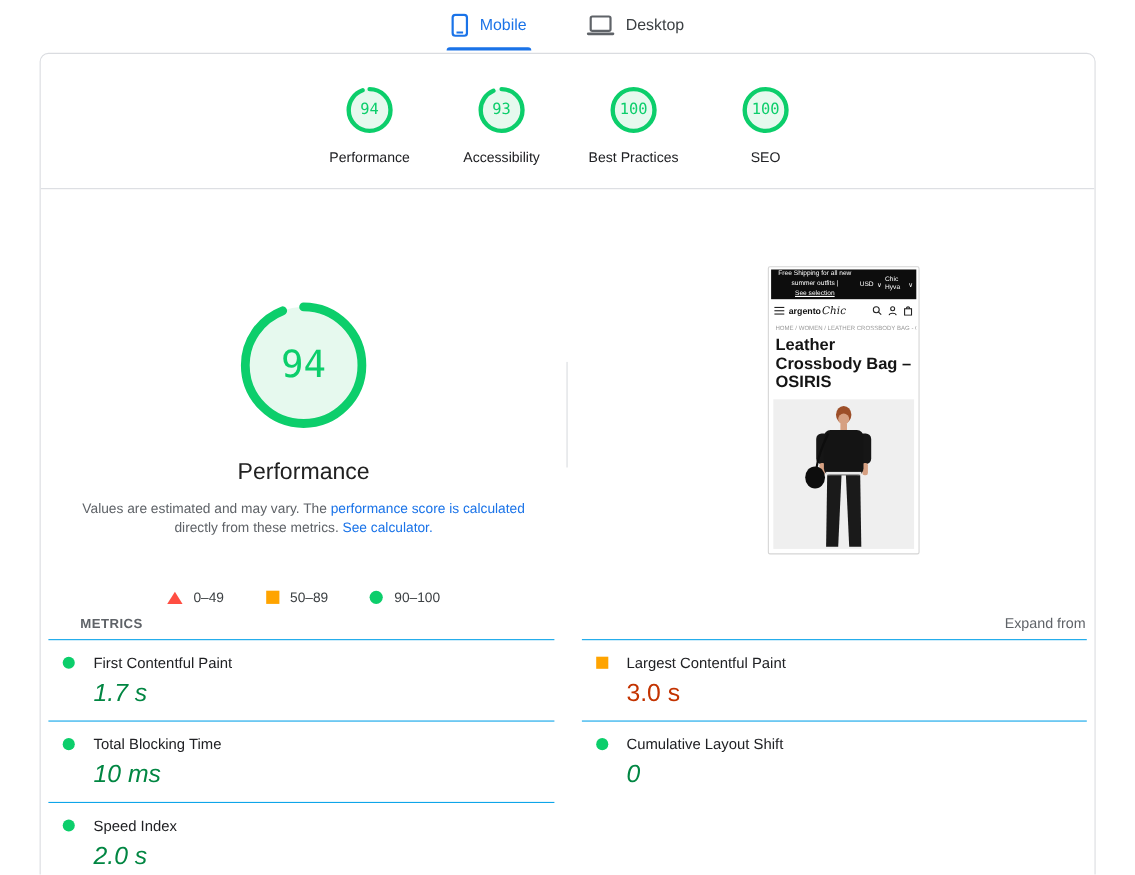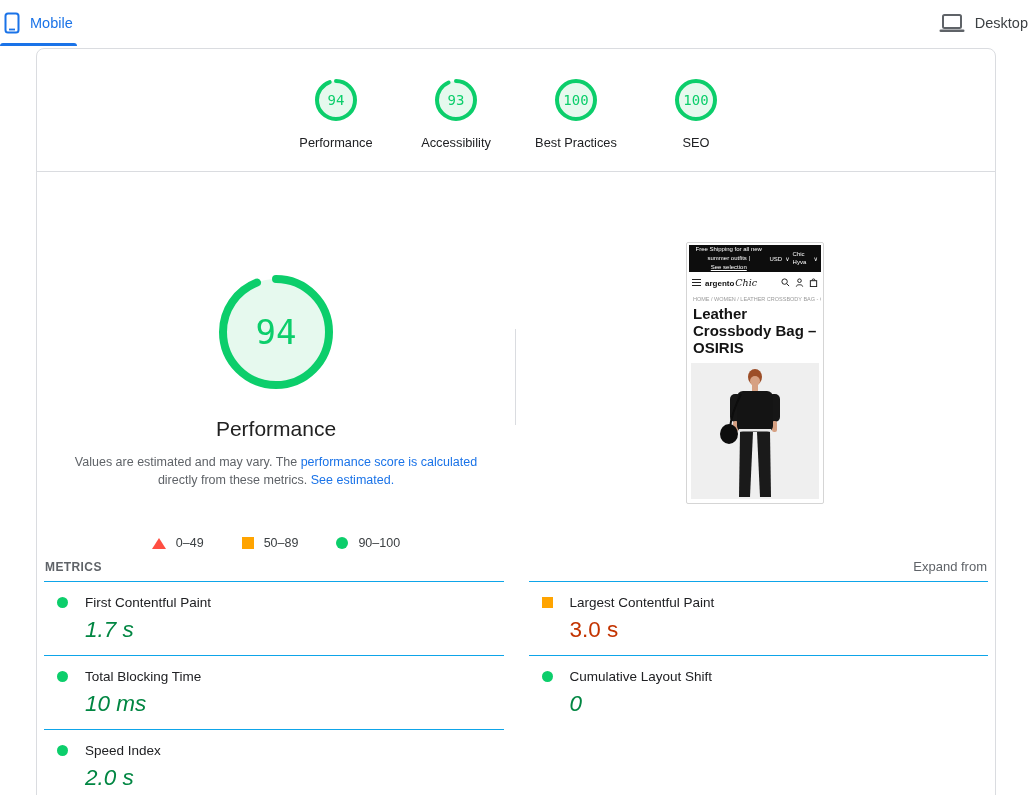--- a/index.html
+++ b/index.html
@@ -1,20 +1,20 @@
 <!DOCTYPE html>
 <html><head>
 <meta charset="utf-8">
 <style>
   * { box-sizing: border-box; margin: 0; padding: 0; }
   html, body { width: 1032px; height: 795px; overflow: hidden; background: #fff;
     font-family: "Liberation Sans", sans-serif; color: #202124; position: relative; }
 
   
-  .tabs { height: 46px; display: flex; justify-content: space-between; gap: 46px; padding-top: 8px; }
+  .tabs { height: 46px; display: flex; justify-content: center; gap: 46px; padding-top: 8px; }
   .tab { position: relative; display: flex; align-items: center; gap: 10px;
     font-size: 14.5px; font-weight: 500; padding: 4px 4px 12px; cursor: pointer; }
   .tab-active { color: #1a73e8; }
   .tab-active .underline { position: absolute; left: 0; right: 0; bottom: 0; height: 3px;
     background: #1a73e8; border-radius: 3px 3px 0 0; }
   .tab-inactive { color: #3c4043; }
 
   
   .card { position: absolute; left: 36px; right: 36px; top: 48px; bottom: -12px;
     border: 1px solid #dadce0; border-radius: 8px; background: #fff; overflow: hidden; }
@@ -42,42 +42,42 @@
     line-height: 1.45; color: #5f6368; }
   .perf-desc a { color: #1a73e8; text-decoration: none; cursor: pointer; }
   .legend { margin-top: 20px; display: flex; gap: 38px; align-items: center; }
   .legend-item { display: flex; align-items: center; gap: 10px; font-size: 12.5px; color: #3c4043; margin-top: 27px; }
   .shape-triangle { width: 0; height: 0; border-left: 7px solid transparent;
     border-right: 7px solid transparent; border-bottom: 11px solid #ff4e42; }
   .shape-square { width: 12px; height: 12px; background: #ffa400; }
   .shape-circle { width: 12px; height: 12px; border-radius: 50%; background: #0cce6b; }
 
   
-  .thumb { margin-top: 70px; position: relative; left: 0; width: 138px; background: #fff;
+  .thumb { margin-top: 70px; position: relative; left: 12px; width: 138px; background: #fff;
     border: 1px solid #d5d5d5; border-radius: 2px; padding: 2px; }
   .thumb-banner { background: #0d0d0d; color: #fff; display: flex; align-items: center;
     padding: 3px 2px; gap: 3px; height: 27px; }
   .thumb-banner .bl { flex: 1; text-align: center; font-size: 6px; line-height: 1.5; }
   .thumb-banner .bl .lnk { text-decoration: underline; }
   .thumb-banner .br { font-size: 6px; display: flex; align-items: center; gap: 3px; padding-right: 1px; }
   .thumb-banner .store { width: 18px; line-height: 1.2; }
   .thumb-header { display: flex; align-items: center; gap: 4px; padding: 5px 3px 4px; }
   .burger { display: flex; flex-direction: column; gap: 1.5px; width: 9px; }
   .burger span { height: 1.2px; background: #222; }
   .brand { display: flex; align-items: baseline; gap: 1px; }
   .brand .b1 { font-size: 8px; font-weight: 700; color: #111; }
   .brand .b2 { font-family: "DejaVu Serif", serif; font-style: italic; font-size: 9.5px; color: #111; }
   .thumb-hicons { margin-left: auto; display: flex; gap: 5px; align-items: center; }
   .thumb-breadcrumb { font-size: 5.5px; color: #9a9a9a; padding: 4px 4px 1px; white-space: nowrap; overflow: hidden; }
   .thumb-title { font-size: 15px; font-weight: 700; line-height: 1.12; color: #141414; padding: 3px 4px 2px; }
   .thumb-image { margin: 5px 2px 2px; height: 136px; background: #efefef; display: flex;
     justify-content: center; align-items: flex-end; overflow: hidden; }
 
   
-  .metrics-head { display: flex; justify-content: space-between; align-items: center; padding: 5px 8px 7px; }
+  .metrics-head { display: flex; justify-content: space-between; align-items: center; padding: 5px 8px 7px; margin-left: 28px; }
   .metrics-title { font-size: 12px; font-weight: 700; letter-spacing: 0.4px; color: #5f6368; }
   .expand-view { font-size: 13px; color: #5f6368; cursor: pointer; }
   .metrics-grid { display: grid; grid-template-columns: 1fr 1fr; column-gap: 25px; margin: 0 7px; }
   .mrow { border-top: 1px solid #0ea5e9; padding: 13px 0 12px 13px; }
   .mlabel { display: flex; align-items: center; gap: 17px; font-size: 13.5px; color: #202124; }
   .micon { width: 11px; height: 11px; flex: none; }
   .micon.good { border-radius: 50%; background: #0cce6b; }
   .micon.average { background: #ffa400; }
   .mvalue { margin: 7px 0 0 28px; font-size: 22.5px; }
   .val-good { color: #018642; font-style: italic; }
@@ -153,21 +153,21 @@
   <div class="main">
     <div class="main-left">
       <div class="gauge-lg">
         <svg width="118" height="118" viewBox="0 0 118 118">
           <circle cx="59" cy="59" r="53" fill="#e6f9ee"></circle>
           <circle cx="59" cy="59" r="53" fill="none" stroke="#0cce6b" stroke-width="8" stroke-linecap="round" transform="rotate(-90 59 59)" stroke-dasharray="313.028292003687 333.0088212805181"></circle>
         </svg>
         <div class="num">94</div>
       </div>
       <div class="perf-title">Performance</div>
-      <div class="perf-desc"><span>Values are estimated and may vary. The </span><a>performance score is calculated</a><span> directly from these metrics. </span><a>See estimated.</a></div>
+      <div class="perf-desc"><span>Values are estimated and may vary. The </span><a>performance score is calculated</a><span> directly from these metrics. </span><a>See calculator.</a></div>
       <div class="legend">
         <div class="legend-item">
           <span class="shape-triangle"></span>
           <span>0–49</span>
         </div>
         <div class="legend-item">
           <span class="shape-square"></span>
           <span>50–89</span>
         </div>
         <div class="legend-item">

